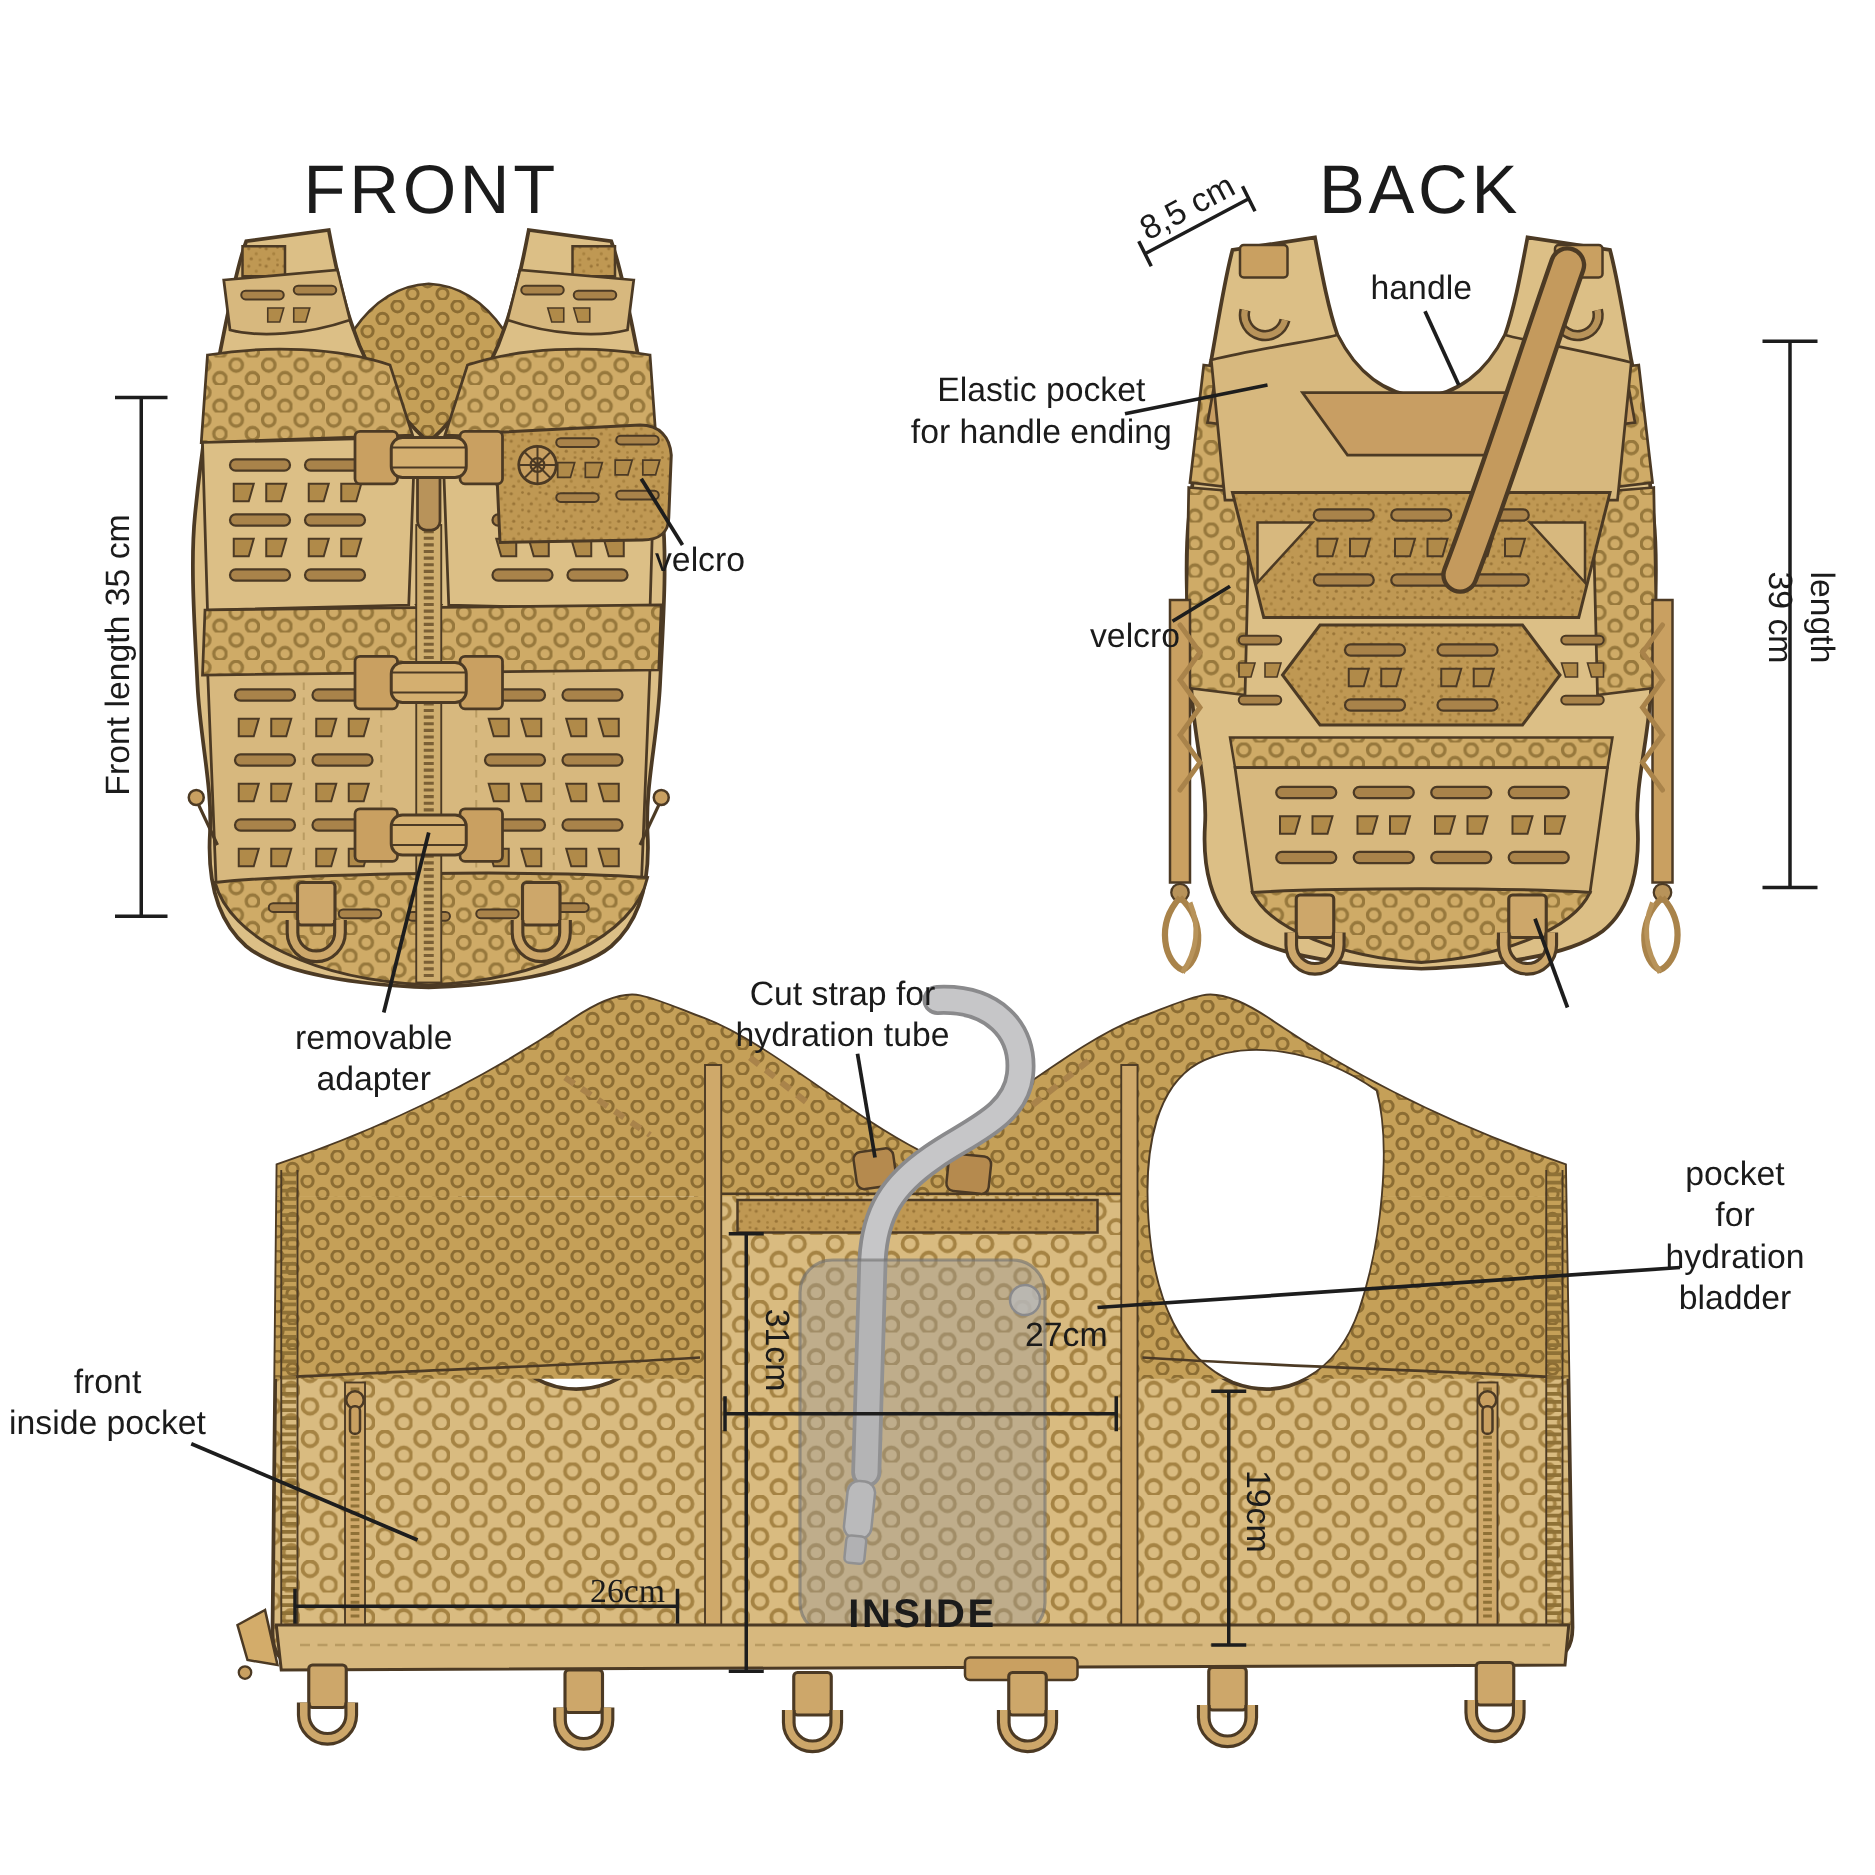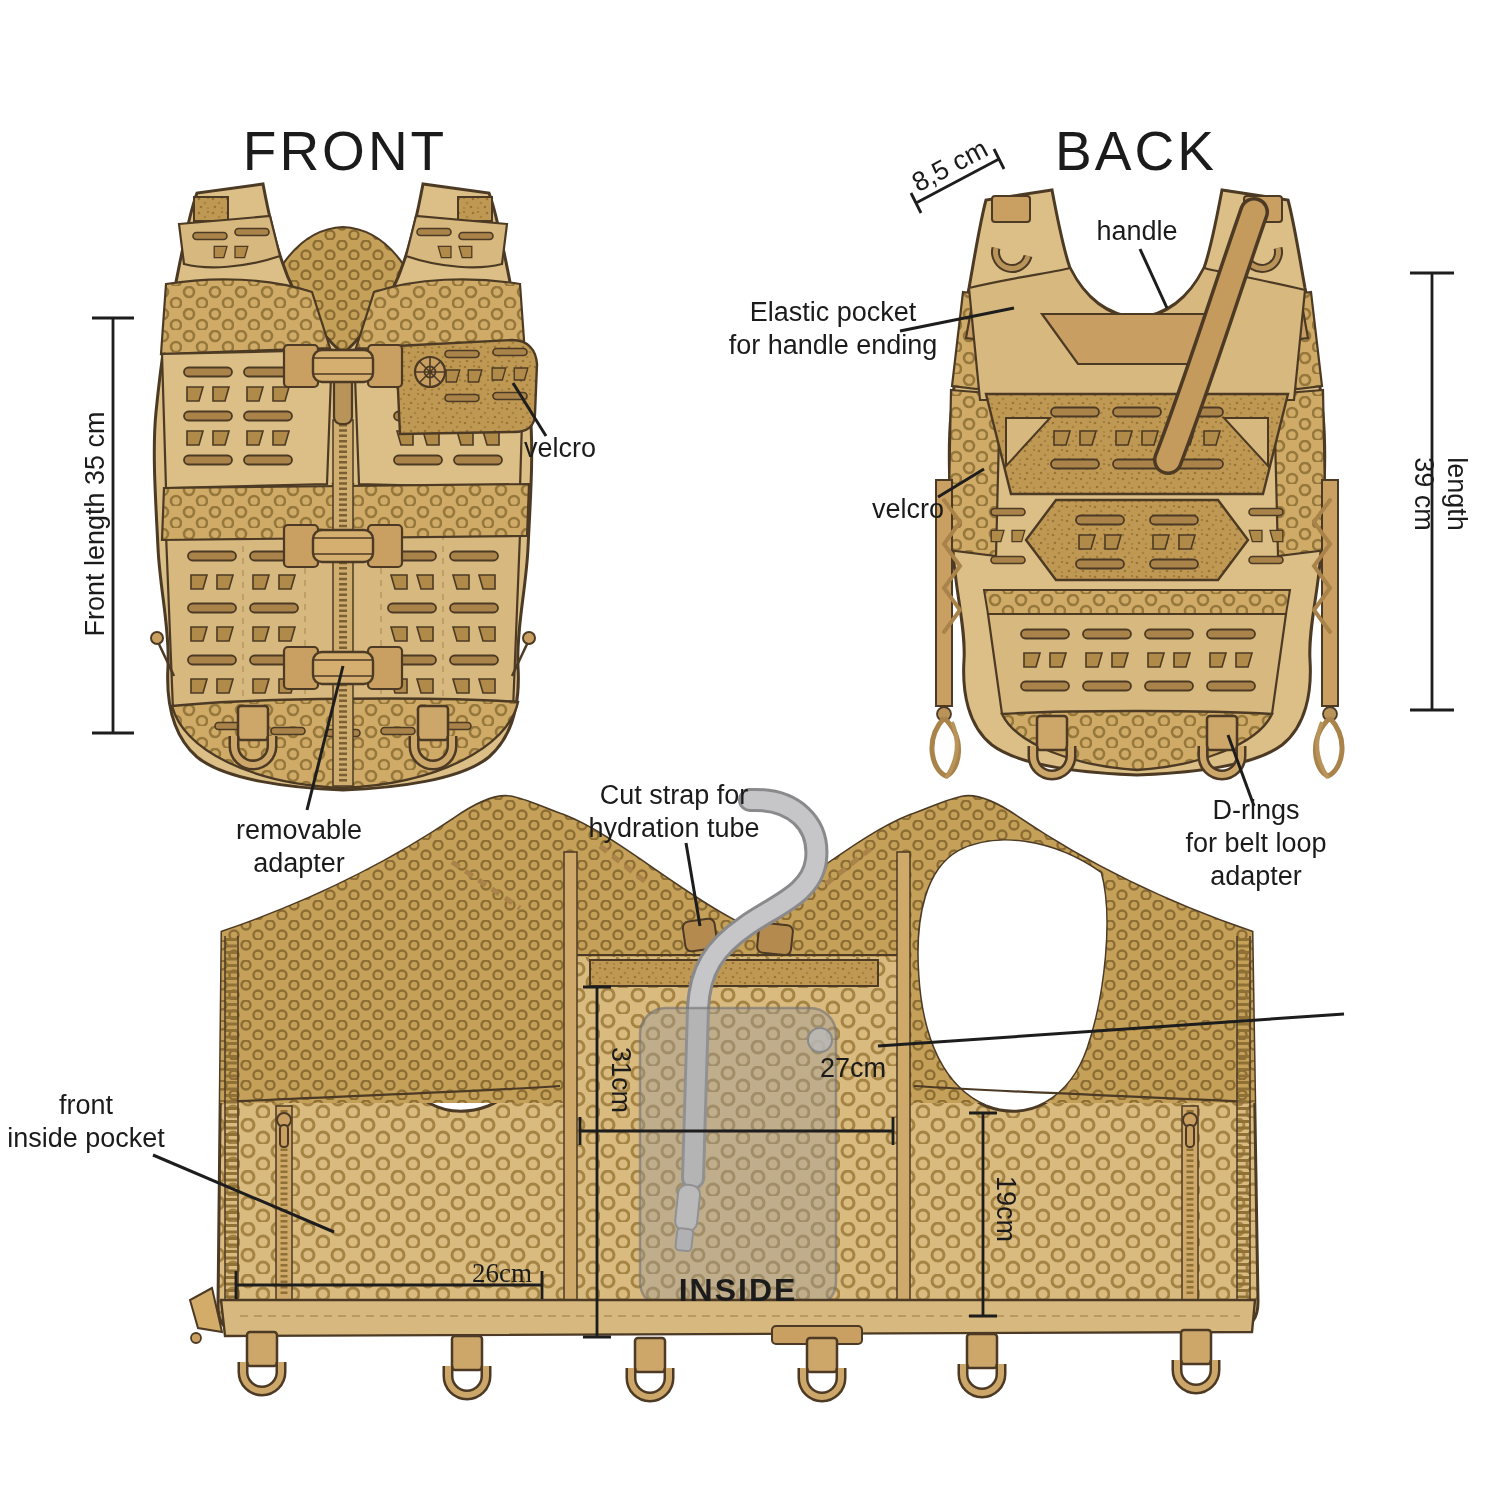--- a/index.html
+++ b/index.html
@@ -331,25 +331,25 @@
 <div class="lbl" style="left:299px;top:847px;">removable
 adapter</div>
 <div class="lbl rotm90" style="left:95px;top:524px;">Front length 35 cm</div>
 
 <div class="lbl rotm28" style="left:950px;top:166px;">8,5 cm</div>
 <div class="lbl" style="left:1137px;top:231px;">handle</div>
 <div class="lbl" style="left:833px;top:329px;">Elastic pocket
 for handle ending</div>
 <div class="lbl" style="left:908px;top:509px;">velcro</div>
 <div class="lbl rot90" style="left:1457px;top:494px;">Back length 39 cm</div>
-<div class="lbl" style="left:1256px;top:843px;">D-rings
-for belt loop adapter</div>
 
 <div class="lbl" style="left:674px;top:812px;">Cut strap for
 hydration tube</div>
+<div class="lbl" style="left:1388px;top:989px;">pocket for
+hydration bladder</div>
 <div class="lbl" style="left:86px;top:1122px;">front
 inside pocket</div>
 <div class="lbl rot90" style="left:621px;top:1080px;">31cm</div>
 <div class="lbl" style="left:853px;top:1068px;">27cm</div>
 <div class="lbl rot90" style="left:1006px;top:1209px;">19cm</div>
 <div class="lbl" style="left:502px;top:1273px;font-family:Liberation Serif, serif;">26cm</div>
 
 </div>
 
 </body></html>

